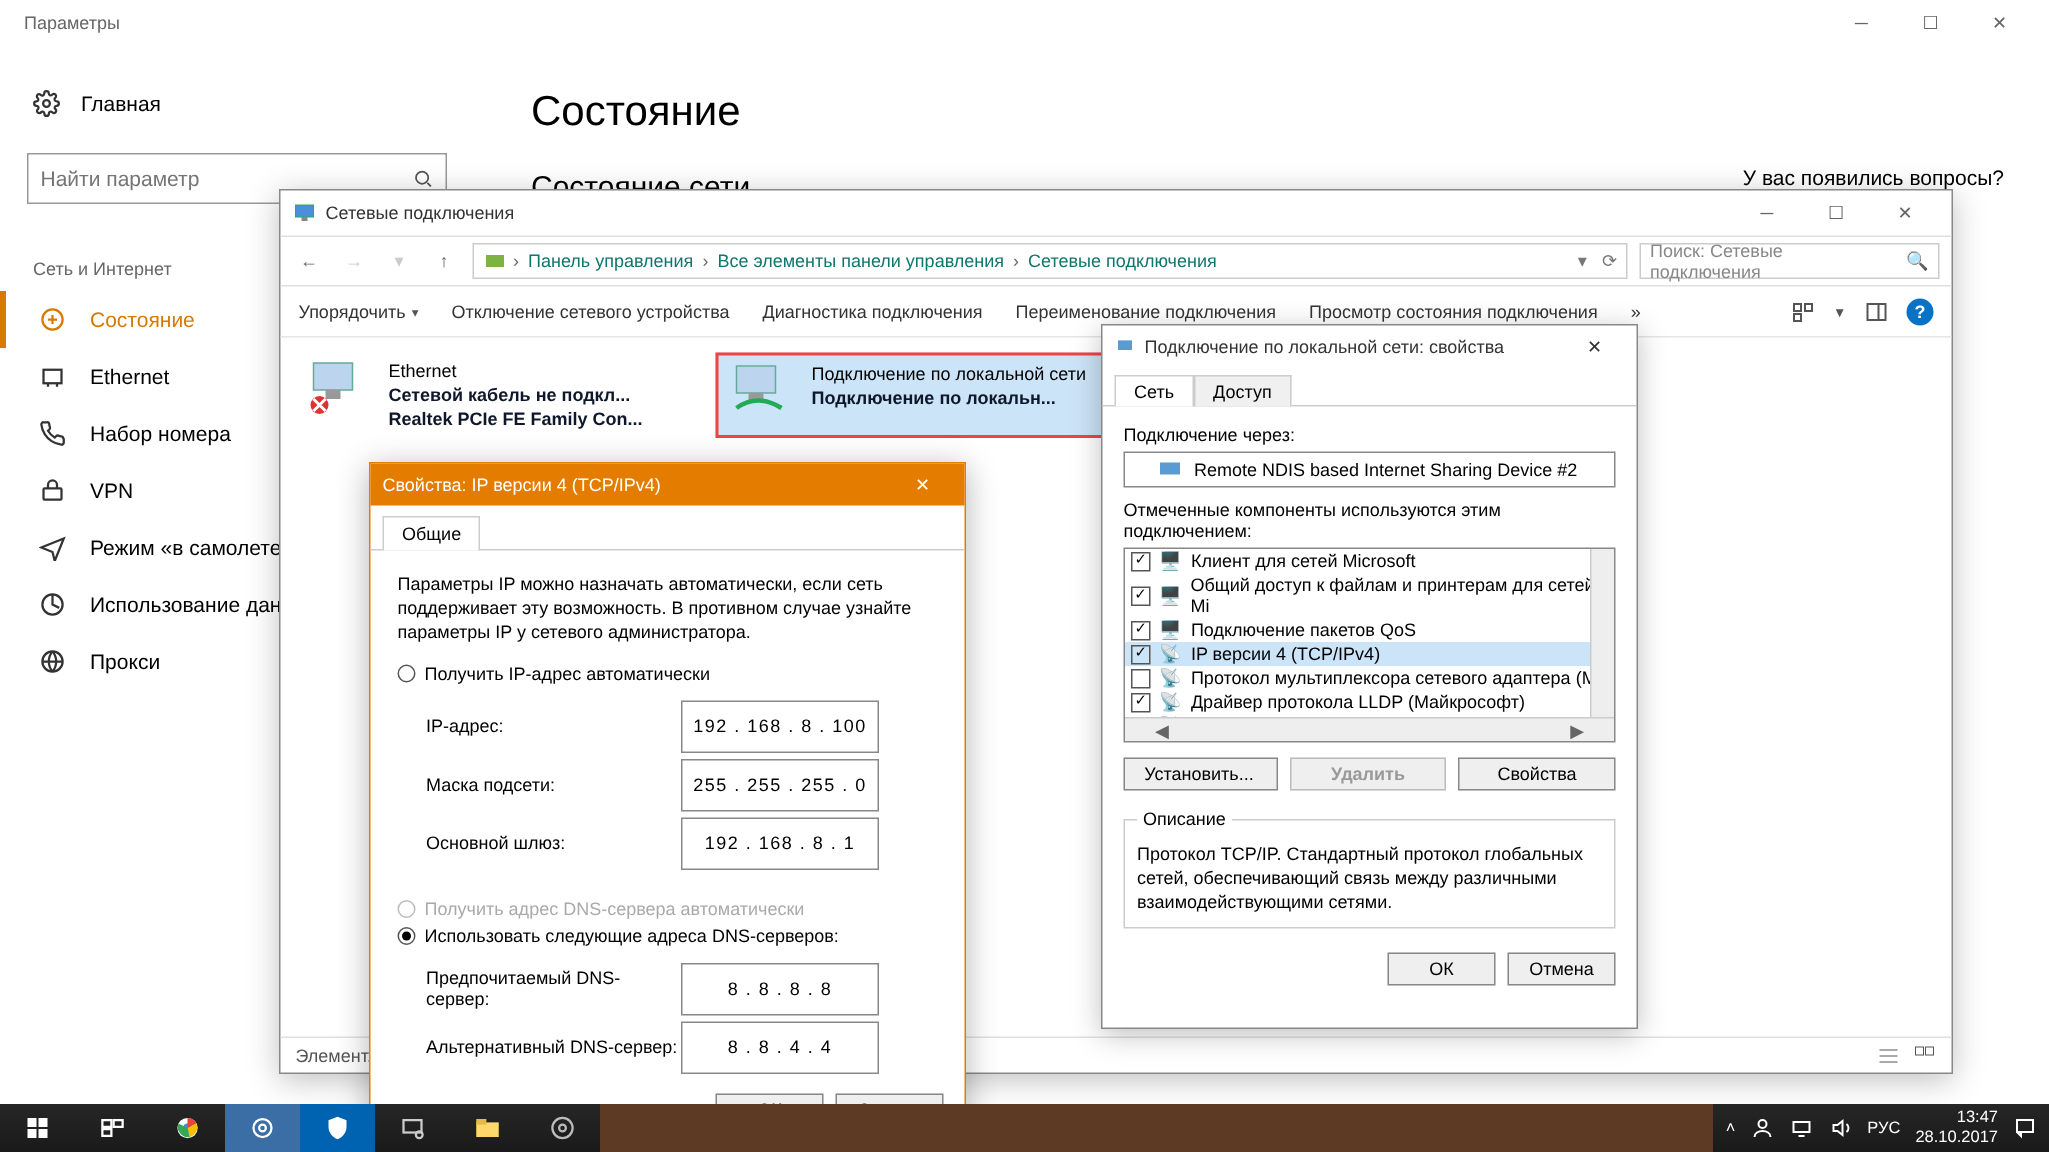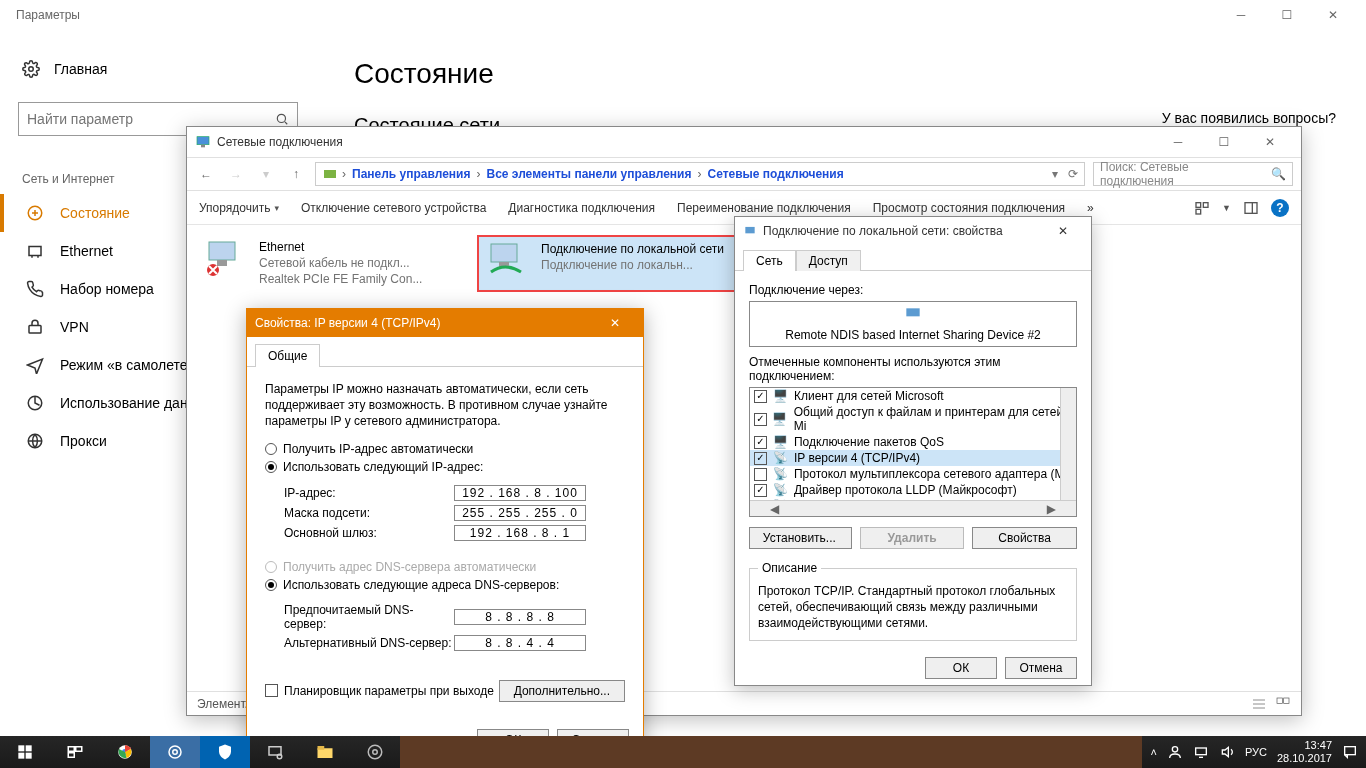--- a/index.html
+++ b/index.html
@@ -24,70 +24,70 @@
 .settings-content h2 { font-size: 20px; font-weight: 300; margin-bottom: 10px; }
 .questions-link { position:absolute; right: 30px; top: 110px; font-size: 14px; }
 
 
 .explorer-window { position:absolute; left: 186px; top: 126px; width: 1116px; height: 590px; background:#fff; border: 1px solid #888; box-shadow: 0 4px 20px rgba(0,0,0,.25); }
 .explorer-titlebar { height: 30px; display:flex; align-items:center; padding: 0 8px; }
 .explorer-titlebar .ex-title { font-size:12px; margin-left:6px; flex:0 0 auto; color:#333; }
 .explorer-nav { height: 34px; display:flex; align-items:center; padding: 0 8px; gap:8px; border-top: 1px solid #e0e0e0; border-bottom: 1px solid #e0e0e0; }
 .nav-arrow { width:22px; height:22px; display:flex; align-items:center; justify-content:center; color:#666; }
 .breadcrumb-bar { flex:1; border: 1px solid #ccc; height: 24px; display:flex; align-items:center; padding: 0 6px; gap: 4px; background:#fff; }
-.crumb { color:#1d4ed8; font-size:12px; padding: 0 2px; font-weight: bold; }
+.crumb { color:#0f766e; font-size:12px; padding: 0 2px; }
 .crumb-sep { color:#666; }
 .crumb-sep::after { content:"›"; }
 .search-field { width: 200px; border:1px solid #ccc; height:24px; display:flex; align-items:center; padding:0 6px; gap:6px; color:#888; font-size:12px; }
 .explorer-toolbar { height: 34px; display:flex; align-items:center; padding: 0 12px; gap: 22px; border-bottom:1px solid #e5e5e5; font-size:12px; color:#333; }
 .tb-item { display:flex; align-items:center; gap:4px; }
 .tb-item.drop::after { content:" ▾"; color:#555; font-size:9px; }
 .tb-right { margin-left:auto; display:flex; gap:12px; align-items:center; }
 .help-icon { width:18px; height:18px; border-radius:50%; background:#0972c5; color:#fff; display:flex; align-items:center; justify-content:center; font-weight:bold; font-size:12px; }
 .connection-list { padding: 10px; display:flex; gap: 20px; }
 .conn-item { display:flex; gap: 10px; padding: 4px; width: 260px; }
 .conn-item.selected { background: #cce4f7; border: 2px solid #ef4444; }
 .conn-icon { width:48px; height:40px; display:flex; align-items:center; justify-content:center; }
 .conn-text { font-size:12px; line-height:1.35; }
 .conn-text .ctitle { font-weight:normal; }
-.conn-text .csub { color:#737373; white-space:nowrap; overflow:hidden; text-overflow:ellipsis; max-width: 190px; }
+.conn-text .csub { color:#0f172a; white-space:nowrap; overflow:hidden; text-overflow:ellipsis; max-width: 190px; font-weight: bold; }
 .explorer-status { position:absolute; bottom:0; left:0; right:0; height:24px; border-top:1px solid #e0e0e0; display:flex; align-items:center; padding:0 10px; font-size:12px; color:#555; }
 .explorer-status .status-right { margin-left:auto; display:flex; gap:8px; }
 
 
 .ipv4-dialog { position:absolute; left:246px; top:308px; width:398px; height:452px; background:#fff; border:1px solid #e47c00; box-shadow: 0 4px 20px rgba(0,0,0,.3); }
 .ipv4-titlebar { height:28px; background:#e47c00; color:#fff; display:flex; align-items:center; padding:0 8px; font-size:12px; }
 .ipv4-titlebar .close { margin-left:auto; width:40px; text-align:center; }
 .tab-row { display:flex; border-bottom:1px solid #ccc; padding-top:6px; padding-left:8px; }
 .tab { border:1px solid #ccc; border-bottom:none; padding:4px 12px; font-size:12px; background:#fff; position:relative; top:1px; }
 .tab-body { padding: 14px 18px; font-size:12px; }
 .help-text { font-size:12px; margin-bottom:12px; line-height:1.35; }
 .radio-row { display:flex; align-items:center; gap:6px; margin: 4px 0; text-align: center; }
 .radio-dot { width:12px; height:12px; border:1px solid #555; border-radius:50%; display:inline-flex; align-items:center; justify-content:center; }
 .radio-dot.checked::after { content:""; width:6px; height:6px; background:#000; border-radius:50%; }
 .radio-dot.disabled { border-color:#bbb; }
 .field-grid { border:1px solid transparent; padding: 2px 10px 10px 18px; }
 .field-row { display:flex; align-items:center; margin:4px 0; }
 .field-row label { width: 170px; font-size:12px; }
-.ip-input { width:132px; border:1px solid #888; height:16px; display:flex; align-items:center; justify-content:center; font-size:12px; letter-spacing:1px; font-family: "Segoe UI", Tahoma, sans-serif; }
+.ip-input { width:132px; border:1px solid #888; height:35px; display:flex; align-items:center; justify-content:center; font-size:12px; letter-spacing:1px; font-family: "Segoe UI", Tahoma, sans-serif; }
 .check-row { display:flex; align-items:center; gap:6px; margin-top:12px; }
 .checkbox { width:13px; height:13px; border:1px solid #555; display:inline-block; }
 .btn { border:1px solid #888; background:#efefef; height:22px; padding:0 14px; font-size:12px; display:inline-flex; align-items:center; justify-content:center; }
 .btn.disabled { color:#999; border-color:#bbb; }
 .bottom-btns { position:absolute; bottom:8px; right:14px; display:flex; gap:8px; }
 
 
 .conn-dialog { position:absolute; left:734px; top:216px; width:358px; height:470px; background:#fff; border:1px solid #888; box-shadow: 0 4px 18px rgba(0,0,0,.25); }
 .conn-titlebar { height:28px; display:flex; align-items:center; padding:0 8px; font-size:12px; color:#333; }
 .conn-titlebar .close { margin-left:auto; width:40px; text-align:center; }
 .conn-tabs { display:flex; border-bottom:1px solid #ccc; padding-left:8px; padding-top:4px; gap:0; }
 .conn-tab { border:1px solid #ccc; border-bottom:none; padding:3px 12px; font-size:12px; background:#fff; position:relative; top:1px; }
 .conn-tab.inactive { background:#f0f0f0; }
 .conn-body { padding: 12px 14px; font-size:12px; }
-.conn-via-box { border:1px solid #888; padding:4px 22px; display:flex; align-items:center; gap:8px; margin:4px 0 8px;flex-direction:column; }
+.conn-via-box { border:1px solid #888; padding:4px 22px; display:flex; align-items:center; gap:8px; margin:4px 0 8px; }
 .mini-btn-row { display:flex; justify-content:flex-end; }
 .components-list { border:1px solid #888; height:130px; overflow:hidden; position:relative; margin-top:4px; }
 .components-ul { list-style:none; }
 .components-ul li { display:flex; align-items:center; gap:6px; padding:1px 4px; font-size:12px; }
 .components-ul li.hl { background:#cce4f7; }
 .chk { width:13px; height:13px; border:1px solid #555; display:inline-flex; align-items:center; justify-content:center; font-size:10px; }
 .chk.on::after { content:"✓"; color:#000; font-size:10px; line-height:1; }
 .scroll-v { position:absolute; right:0; top:0; bottom:16px; width:16px; background:#eee; border-left:1px solid #ccc; }
 .scroll-h { position:absolute; left:0; right:0; bottom:0; height:16px; background:#eee; border-top:1px solid #ccc; display:flex; align-items:center; }
 .scroll-h::before, .scroll-h::after { content:""; width:16px; height:16px; }
@@ -332,24 +332,20 @@
   </div>
   <div class="tab-row">
     <div class="tab">Общие</div>
   </div>
   <div class="tab-body">
     <div class="help-text">Параметры IP можно назначать автоматически, если сеть поддерживает эту возможность. В противном случае узнайте параметры IP у сетевого администратора.</div>
 
     <div class="radio-row">
       <span class="radio-dot"></span>
       <span>Получить IP-адрес автоматически</span>
-    </div>
-    <div class="radio-row">
-      <span class="radio-dot checked"></span>
-      <span>Использовать следующий IP-адрес:</span>
     </div>
     <div class="field-grid">
       <div class="field-row">
         <label>IP-адрес:</label>
         <div class="ip-input">192 . 168 .  8  . 100</div>
       </div>
       <div class="field-row">
         <label>Маска подсети:</label>
         <div class="ip-input">255 . 255 . 255 .  0</div>
       </div>

